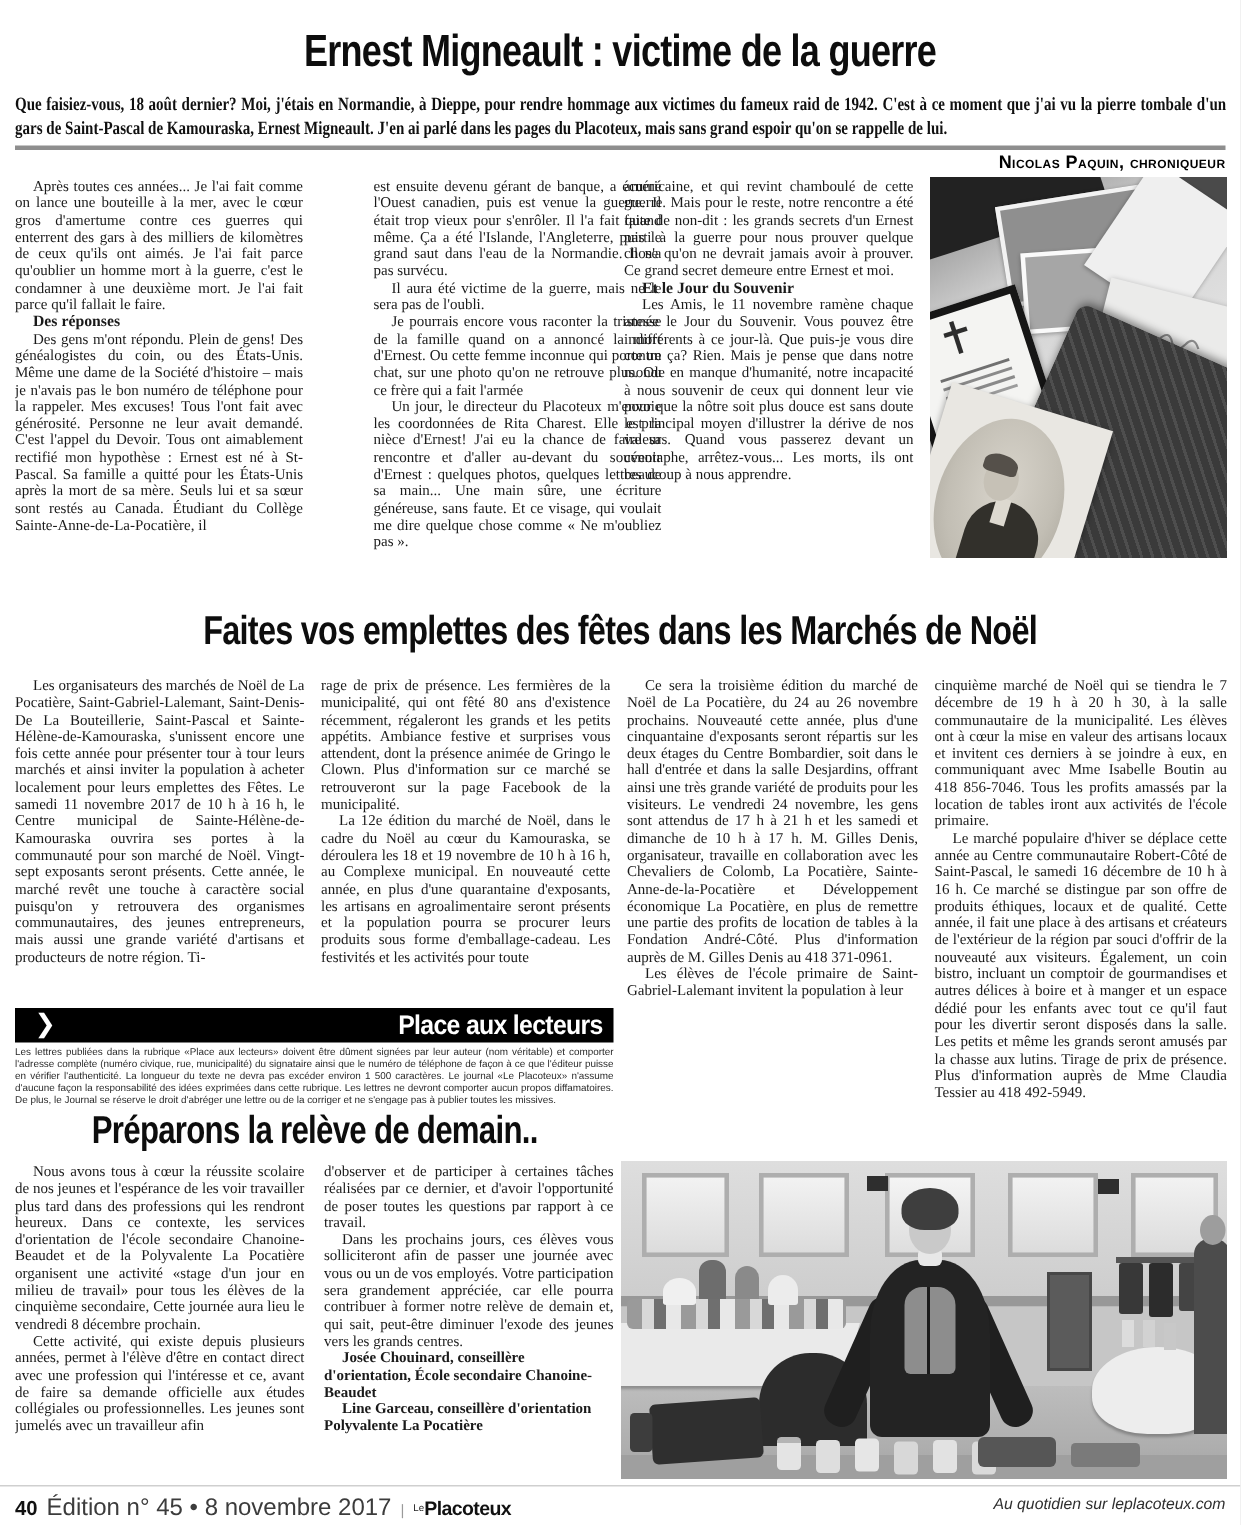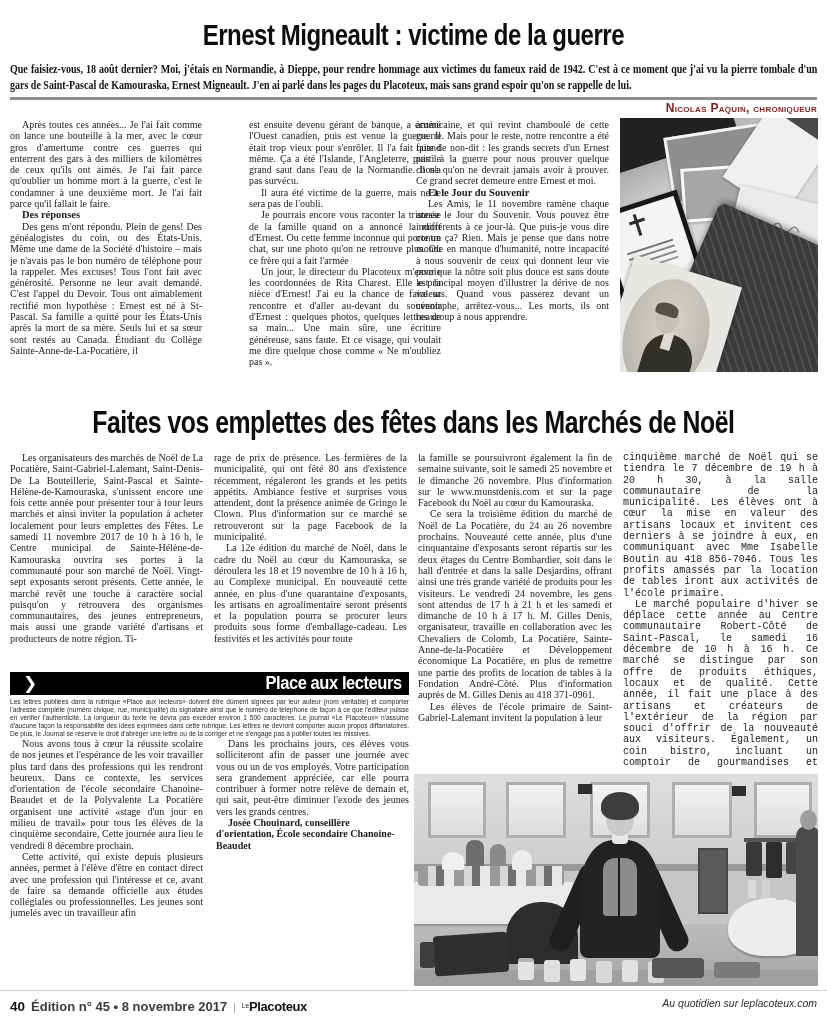--- a/index.html
+++ b/index.html
@@ -9,51 +9,51 @@
     font-family:"Liberation Serif", serif;
   }
   
   .headline { position:absolute; left:0; width:827px; text-align:center; }
   .display {
     display:inline-block; transform:scaleX(0.80); transform-origin:center;
     white-space:nowrap; font-family:"Liberation Sans", sans-serif;
     font-weight:700; letter-spacing:-0.6px; color:#0d0d0d;
   }
   #a1-title { top:18px; font-size:30px; }
-  #a2-title { top:405px; font-size:31px; }
+  #a2-title { top:405px; font-size:27px; }
   
   .lead-wrap { position:absolute; top:62px; left:10px; width:807px; height:34px; }
   .lead-inner {
     width:1008px; transform:scaleX(0.801); transform-origin:0 0; margin:0;
     font-weight:700; font-size:12.5px; line-height:15.5px; text-align:justify; color:#101010;
   }
   .rule { position:absolute; left:10px; width:807px; height:3px; background:#8e8e8e; }
   #a1-rule { top:97px; }
   #a1-byline {
     position:absolute; top:101px; right:10px;
     font-family:"Liberation Sans", sans-serif; font-weight:700; font-size:12px;
-    font-variant:small-caps; letter-spacing:0.3px; color:#7f1d1d;
+    font-variant:small-caps; letter-spacing:0.3px; color:#000000;
   }
   
   .bodycol {
     position:absolute; text-align:justify; overflow:hidden;
     font-size:10px; line-height:11.3px; color:#1a1a1a; hyphens:auto;
   }
   .bodycol p { margin:0; text-indent:12px; }
   .bodycol p.cont { text-indent:0; }
   .subhead { font-weight:700; font-size:10.5px; margin:6px 0 1px; text-indent:0; }
   .sig { font-weight:700; text-indent:0; text-align:left; }
   .sig-block { margin-top:11px; }
   #a1-col1 { left:10px;  top:119px; width:192px; height:281px; }
   #a1-col2 { left:213px; top:119px; width:192px; height:281px;margin-left:36px; }
   #a1-col3 { left:416px; top:119px; width:193px; height:281px; }
   #a2-col1 { left:10px;  top:452px; width:193px; height:211px; }
   #a2-col2 { left:214px; top:452px; width:193px; height:211px; }
   #a2-col3 { left:418px; top:452px; width:194px; height:319px; }
-  #a2-col4 { left:623px; top:452px; width:195px; height:316px;font-family:Liberation Mono, monospace; }
+  #a2-col4 { left:623px; top:452px; width:195px; height:316px; }
   
   #pal { position:absolute; left:10px; top:672px; width:399px; }
   .pal-banner { background:#000; height:23px; display:flex; align-items:center; }
   .pal-chevron {
     color:#fff; font-family:"DejaVu Sans", sans-serif; font-weight:700;
     font-size:17px; margin-left:13px; line-height:23px;
   }
   .pal-title {
     margin-left:auto; padding-right:8px; color:#fff;
     font-family:"Liberation Sans", sans-serif; font-weight:700; font-size:18px;
@@ -84,21 +84,21 @@
   #photo2 { left:414px; top:774px; width:404px; height:212px; background:#c2c2c2; }
   
   #footer-rule { position:absolute; top:990px; left:0; width:827px; height:1px; background:#cfcfcf; }
   #footer {
     position:absolute; top:997px; left:10px; width:807px;
     display:flex; justify-content:space-between; align-items:flex-start;
     font-family:"Liberation Sans", sans-serif;
   }
   .footer-left { display:flex; align-items:baseline; gap:6px; color:#333; }
   .footer-pagenum { font-weight:700; font-size:13.5px; color:#111; }
-  .footer-edition { font-size:13px; color:#3c3c3c;font-weight:bold; }
+  .footer-edition { font-size:16px; color:#3c3c3c; }
   .footer-pipe { font-size:10px; color:#9a9a9a; }
   .logo-le { font-size:6.5px; color:#222; position:relative; top:-3px; }
   .logo-name { font-weight:700; font-size:13px; letter-spacing:-0.4px; color:#111; }
   .footer-right { font-style:italic; font-size:10.5px; color:#2e2e2e; }
 </style>
 </head>
 <body>
 
 <div class="page">
 
@@ -161,46 +161,50 @@
   </div>
 
   <div class="bodycol" id="a2-col1">
     <p>Les organisateurs des marchés de Noël de La Pocatière, Saint-Gabriel-Lalemant, Saint-Denis-De La Bouteillerie, Saint-Pascal et Sainte-Hélène-de-Kamouraska, s'unissent encore une fois cette année pour présenter tour à tour leurs marchés et ainsi inviter la population à acheter localement pour leurs emplettes des Fêtes. Le samedi 11 novembre 2017 de 10 h à 16 h, le Centre municipal de Sainte-Hélène-de-Kamouraska ouvrira ses portes à la communauté pour son marché de Noël. Vingt-sept exposants seront présents. Cette année, le marché revêt une touche à caractère social puisqu'on y retrouvera des organismes communautaires, des jeunes entrepreneurs, mais aussi une grande variété d'artisans et producteurs de notre région. Ti-</p>
   </div>
   <div class="bodycol" id="a2-col2">
     <p class="cont">rage de prix de présence. Les fermières de la municipalité, qui ont fêté 80 ans d'existence récemment, régaleront les grands et les petits appétits. Ambiance festive et surprises vous attendent, dont la présence animée de Gringo le Clown. Plus d'information sur ce marché se retrouveront sur la page Facebook de la municipalité.</p>
     <p>La 12e édition du marché de Noël, dans le cadre du Noël au cœur du Kamouraska, se déroulera les 18 et 19 novembre de 10 h à 16 h, au Complexe municipal. En nouveauté cette année, en plus d'une quarantaine d'exposants, les artisans en agroalimentaire seront présents et la population pourra se procurer leurs produits sous forme d'emballage-cadeau. Les festivités et les activités pour toute</p>
   </div>
   <div class="bodycol" id="a2-col3">
-    <p class="cont">la famille se poursuivront également la fin de semaine suivante, soit le samedi 25 novembre et le dimanche 26 novembre. Plus d'information sur le www.munstdenis.com et sur la page Facebook du Noël au cœur du Kamouraska.</p>
     <p>Ce sera la troisième édition du marché de Noël de La Pocatière, du 24 au 26 novembre prochains. Nouveauté cette année, plus d'une cinquantaine d'exposants seront répartis sur les deux étages du Centre Bombardier, soit dans le hall d'entrée et dans la salle Desjardins, offrant ainsi une très grande variété de produits pour les visiteurs. Le vendredi 24 novembre, les gens sont attendus de 17 h à 21 h et les samedi et dimanche de 10 h à 17 h. M. Gilles Denis, organisateur, travaille en collaboration avec les Chevaliers de Colomb, La Pocatière, Sainte-Anne-de-la-Pocatière et Développement économique La Pocatière, en plus de remettre une partie des profits de location de tables à la Fondation André-Côté. Plus d'information auprès de M. Gilles Denis au 418 371-0961.</p>
     <p>Les élèves de l'école primaire de Saint-Gabriel-Lalemant invitent la population à leur</p>
   </div>
   <div class="bodycol" id="a2-col4">
     <p class="cont">cinquième marché de Noël qui se tiendra le 7 décembre de 19 h à 20 h 30, à la salle communautaire de la municipalité. Les élèves ont à cœur la mise en valeur des artisans locaux et invitent ces derniers à se joindre à eux, en communiquant avec Mme Isabelle Boutin au 418 856-7046. Tous les profits amassés par la location de tables iront aux activités de l'école primaire.</p>
     <p>Le marché populaire d'hiver se déplace cette année au Centre communautaire Robert-Côté de Saint-Pascal, le samedi 16 décembre de 10 h à 16 h. Ce marché se distingue par son offre de produits éthiques, locaux et de qualité. Cette année, il fait une place à des artisans et créateurs de l'extérieur de la région par souci d'offrir de la nouveauté aux visiteurs. Également, un coin bistro, incluant un comptoir de gourmandises et autres délices à boire et à manger et un espace dédié pour les enfants avec tout ce qu'il faut pour les divertir seront disposés dans la salle. Les petits et même les grands seront amusés par la chasse aux lutins. Tirage de prix de présence. Plus d'information auprès de Mme Claudia Tessier au 418 492-5949.</p>
   </div>
 
   <div id="pal">
     <div class="pal-banner">
       <span class="pal-chevron">❯</span>
       <span class="pal-title">Place aux lecteurs</span>
     </div>
     <div class="pal-notice">Les lettres publiées dans la rubrique «Place aux lecteurs» doivent être dûment signées par leur auteur (nom véritable) et comporter l'adresse complète (numéro civique, rue, municipalité) du signataire ainsi que le numéro de téléphone de façon à ce que l'éditeur puisse en vérifier l'authenticité. La longueur du texte ne devra pas excéder environ 1 500 caractères. Le journal «Le Placoteux» n'assume d'aucune façon la responsabilité des idées exprimées dans cette rubrique. Les lettres ne devront comporter aucun propos diffamatoires. De plus, le Journal se réserve le droit d'abréger une lettre ou de la corriger et ne s'engage pas à publier toutes les missives.</div>
   </div>
 
   <div id="a3">
+    <div id="a3-title">
+      <span class="display">Préparons la relève de demain..</span>
+    </div>
     <div class="a3-cols">
       <div class="a3-col">
         <p>Nous avons tous à cœur la réussite scolaire de nos jeunes et l'espérance de les voir travailler plus tard dans des professions qui les rendront heureux. Dans ce contexte, les services d'orientation de l'école secondaire Chanoine-Beaudet et de la Polyvalente La Pocatière organisent une activité «stage d'un jour en milieu de travail» pour tous les élèves de la cinquième secondaire, Cette journée aura lieu le vendredi 8 décembre prochain.</p>
         <p>Cette activité, qui existe depuis plusieurs années, permet à l'élève d'être en contact direct avec une profession qui l'intéresse et ce, avant de faire sa demande officielle aux études collégiales ou professionnelles. Les jeunes sont jumelés avec un travailleur afin</p>
       </div>
       <div class="a3-col">
+        <p class="cont">d'observer et de participer à certaines tâches réalisées par ce dernier, et d'avoir l'opportunité de poser toutes les questions par rapport à ce travail.</p>
         <p>Dans les prochains jours, ces élèves vous solliciteront afin de passer une journée avec vous ou un de vos employés. Votre participation sera grandement appréciée, car elle pourra contribuer à former notre relève de demain et, qui sait, peut-être diminuer l'exode des jeunes vers les grands centres.</p>
         <p class="sig sig-block">Josée Chouinard, conseillère d'orientation, École secondaire Chanoine-Beaudet</p>
+        <p class="sig">Line Garceau, conseillère d'orientation Polyvalente La Pocatière</p>
       </div>
     </div>
   </div>
 
   <div class="photo" id="photo2">
     <div style="left:0;top:0;width:404px;height:92px;background:linear-gradient(#dedede,#cdcdcd);"></div>
     <div style="left:14px;top:8px;width:52px;height:50px;background:linear-gradient(#f2f2f2,#dcdcdc);border:3px solid #aeaeae;"></div>
     <div style="left:92px;top:8px;width:54px;height:50px;background:linear-gradient(#f2f2f2,#dcdcdc);border:3px solid #aeaeae;"></div>
     <div style="left:176px;top:8px;width:54px;height:50px;background:linear-gradient(#f4f4f4,#dedede);border:3px solid #aeaeae;"></div>
     <div style="left:258px;top:8px;width:54px;height:50px;background:linear-gradient(#f2f2f2,#dcdcdc);border:3px solid #aeaeae;"></div>

